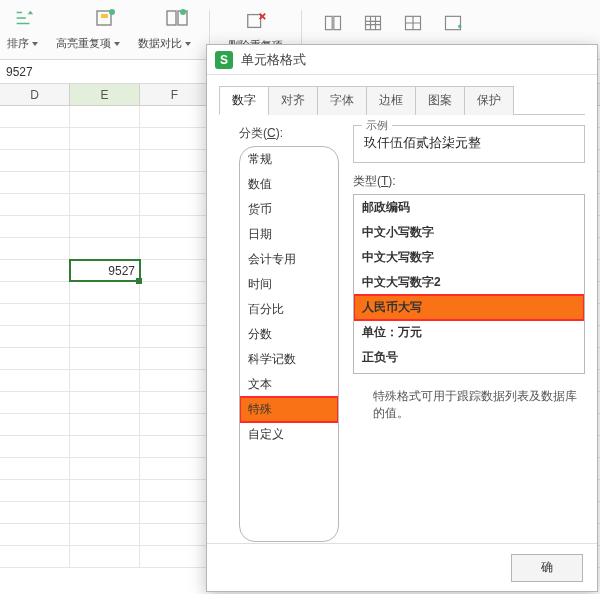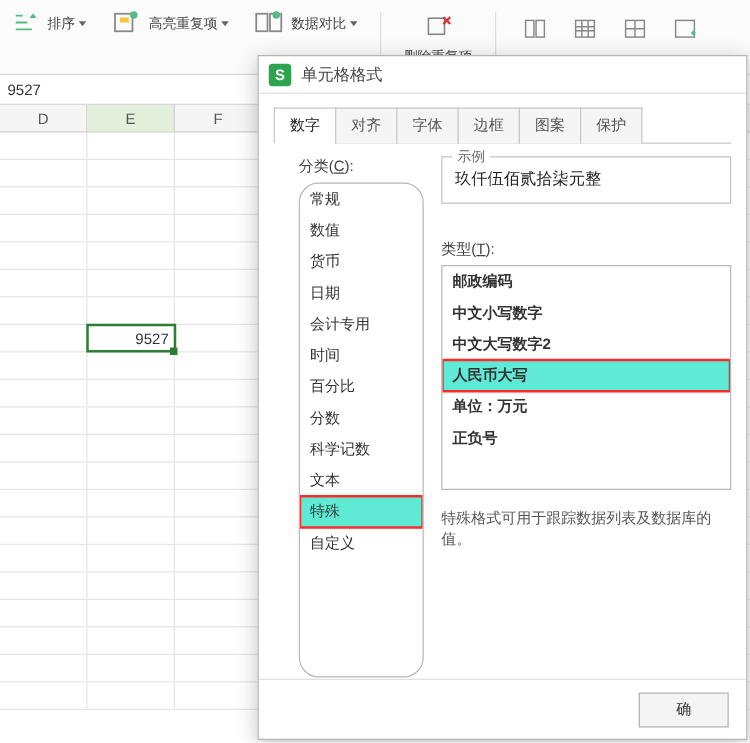--- a/index.html
+++ b/index.html
@@ -19,22 +19,22 @@
     display: flex;
     align-items: flex-start;
     padding: 4px 6px 0 6px;
     gap: 18px;
     height: 60px;
     border-bottom: 1px solid #d9d9d9;
     background: #fbfbfb;
   }
   .tool-btn {
     display: flex;
-    flex-direction: row;
-    align-items: center;
+    flex-direction: column;
+    align-items: flex-end;
     justify-content: flex-start;
     gap: 4px;
     color: #555;
     cursor: pointer;
     min-width: 32px;
   }
   .tool-btn .ico {
     width: 28px;
     height: 28px;
     display:flex;
@@ -222,50 +222,51 @@
   .listbox.type{
     height:180px;
     font-weight:bold;
   }
   .listbox .item{
     padding:4px 8px;
     cursor:pointer;
     color:#333;
   }
   .listbox .item.selected{
-    background:#5eead4;
+    background:#f97316;
   }
   .highlight-red{
     outline:2px solid #ff2a2a;
     outline-offset:-1px;
   }
 
   .sample-box{
     border:1px solid #c4c4c4;
     padding:8px 10px 10px 10px;
-    margin-bottom:28px;
+    margin-bottom:10px;
     position:relative;
   }
   .sample-box .lgd{
     position:absolute;
     top:-8px; left:8px;
     background:#fff;
     padding:0 4px;
     font-size:11px;
     color:#666;
   }
   .sample-val{
     font-size:13px;
     color:#222;
   }
 
   .desc{
     margin-top:14px;
     font-size:12px;
     color:#555;
+    margin-left:20px;
   }
 
   .dlg-footer{
     height:48px;
     display:flex;
     justify-content:flex-end;
     align-items:center;
     padding-right:14px;
     gap:10px;
     border-top:1px solid #e0e0e0;
@@ -521,20 +522,21 @@
           <span class="lgd">示例</span>
           <div class="sample-val">玖仟伍佰贰拾柒元整</div>
         </div>
 
         <div class="lbl">
           <span>类型(</span><span class="underline-accel">T</span><span>):</span>
         </div>
         <div class="listbox type">
           <div class="item">邮政编码</div>
           <div class="item">中文小写数字</div>
+          <div class="item">中文大写数字</div>
           <div class="item">中文大写数字2</div>
           <div class="item selected highlight-red">人民币大写</div>
           <div class="item">单位：万元</div>
           <div class="item">正负号</div>
         </div>
 
         <div class="desc">特殊格式可用于跟踪数据列表及数据库的值。</div>
       </div>
     </div>
   </div>

